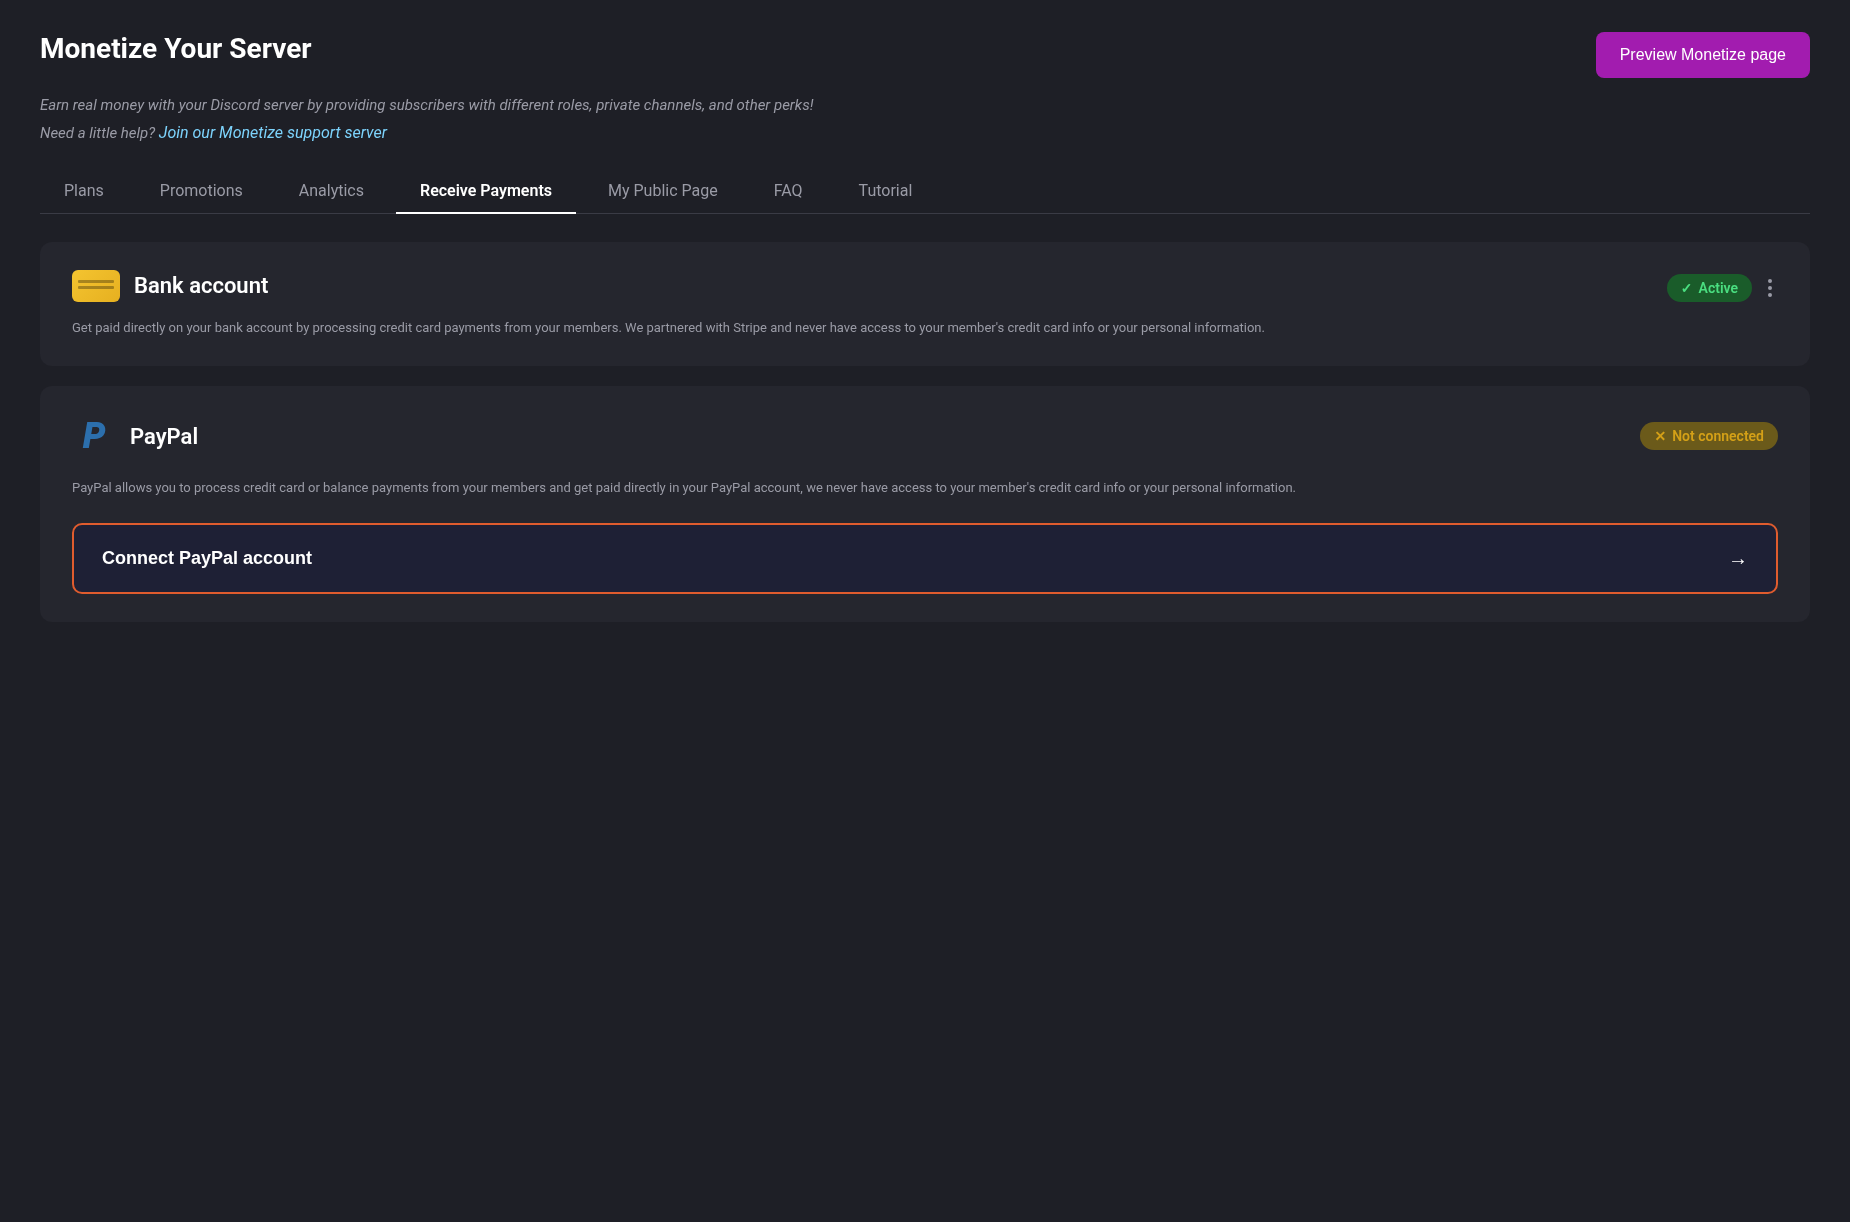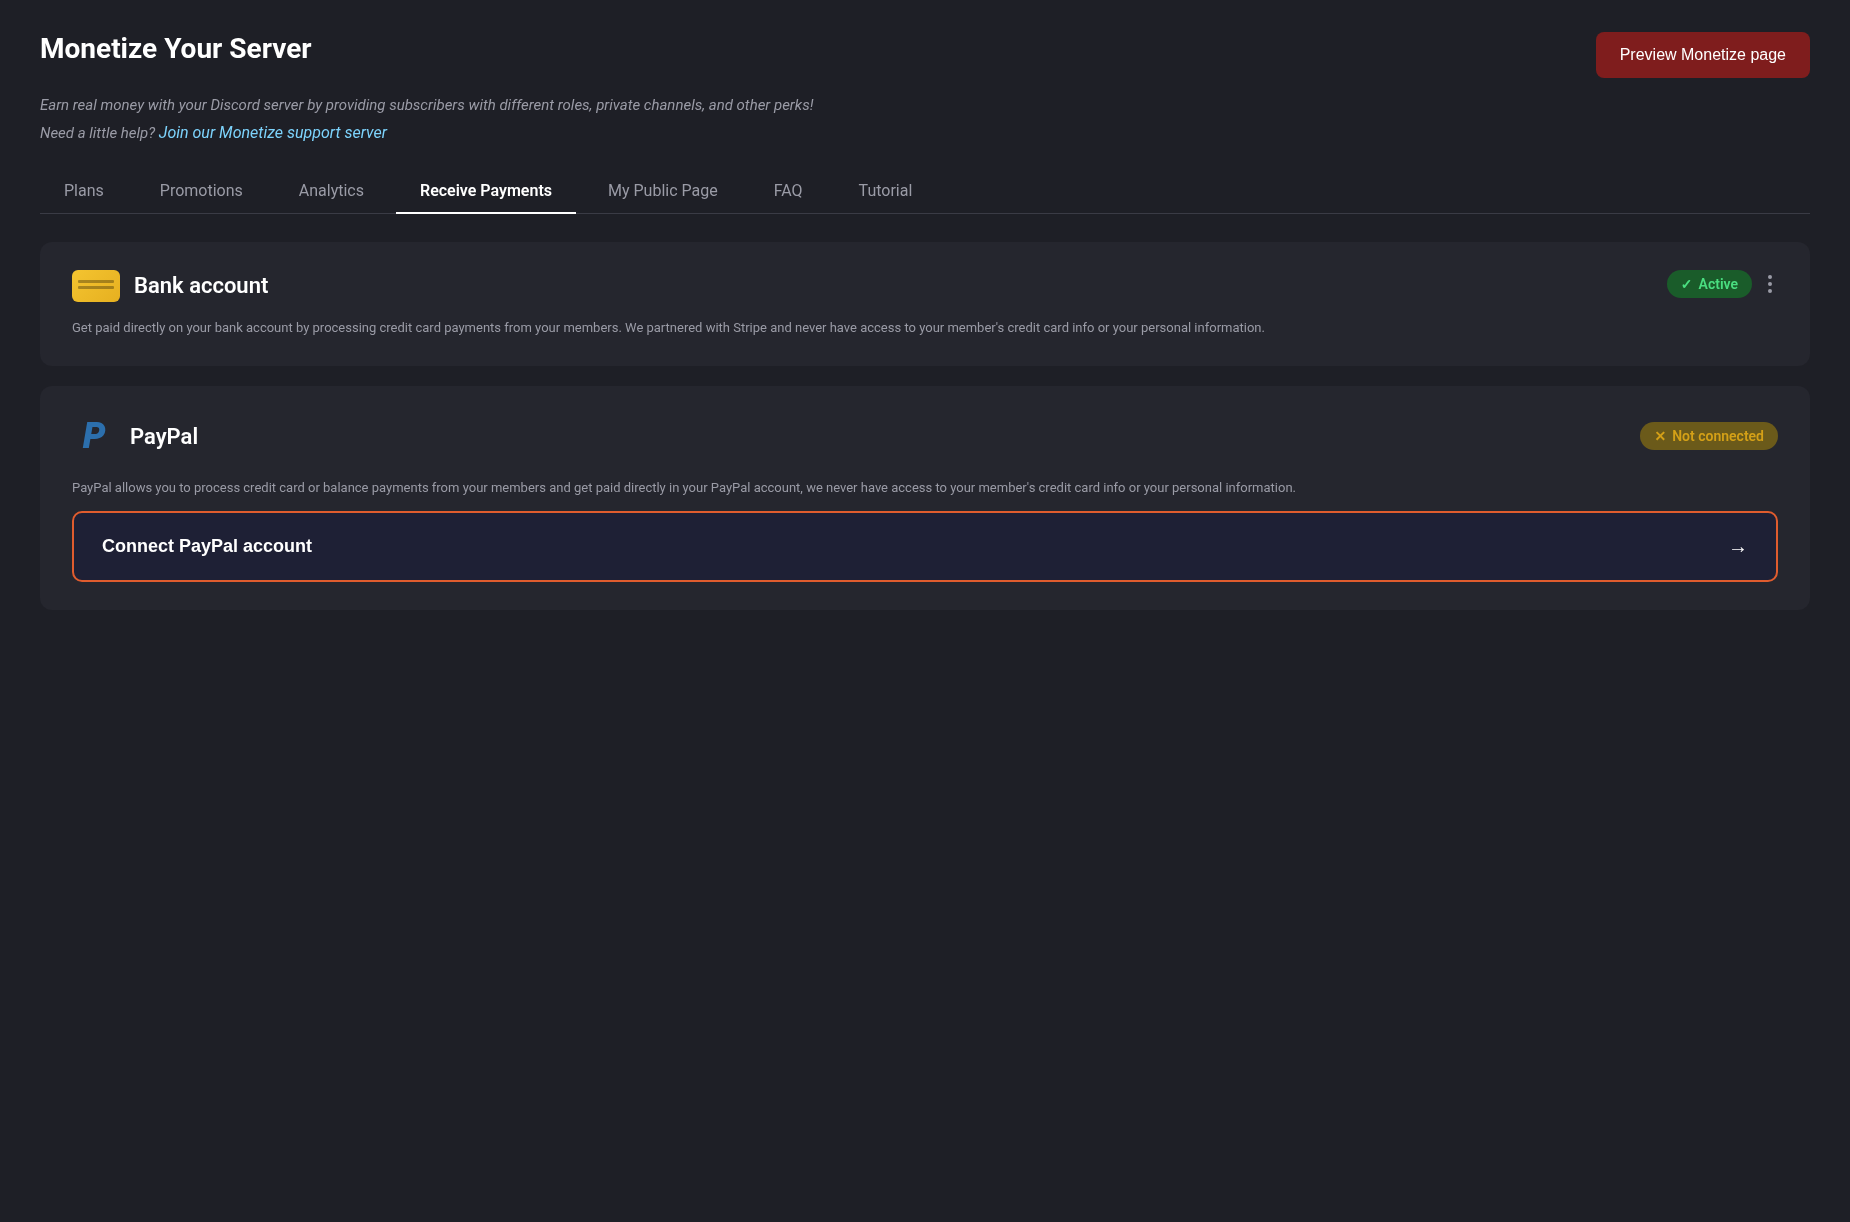--- a/index.html
+++ b/index.html
@@ -15,21 +15,21 @@
       justify-content: space-between;
       align-items: flex-start;
       margin-bottom: 16px;
     }
     .page-title {
       font-size: 28px;
       font-weight: 700;
       color: #ffffff;
     }
     .preview-btn {
-      background-color: #7f1d1d;
+      background-color: #a21caf;
       color: #ffffff;
       border: none;
       border-radius: 8px;
       padding: 14px 24px;
       font-size: 16px;
       font-weight: 500;
       cursor: pointer;
     }
     .page-subtitle {
       color: #9a9ba6;
@@ -70,21 +70,21 @@
       gap: 20px;
     }
     .card {
       background-color: #25262e;
       border-radius: 12px;
       padding: 28px 32px;
     }
     .card-header {
       display: flex;
       justify-content: space-between;
-      align-items: flex-start;
+      align-items: flex-end;
       margin-bottom: 16px;
     }
     .card-title-row {
       display: flex;
       align-items: center;
       gap: 14px;
     }
     .bank-icon {
       width: 48px;
       height: 32px;
@@ -184,21 +184,21 @@
     }
     .connect-paypal-btn {
       display: flex;
       justify-content: space-between;
       align-items: center;
       background-color: #1e2035;
       border: 2px solid #e05c2e;
       border-radius: 10px;
       padding: 22px 28px;
       cursor: pointer;
-      margin-top: 12px;
+      margin-top: 24px;
       width: 100%;
       text-align: left;
     }
     .connect-paypal-label {
       font-size: 18px;
       font-weight: 700;
       color: #ffffff;
     }
     .arrow-right {
       font-size: 20px;

